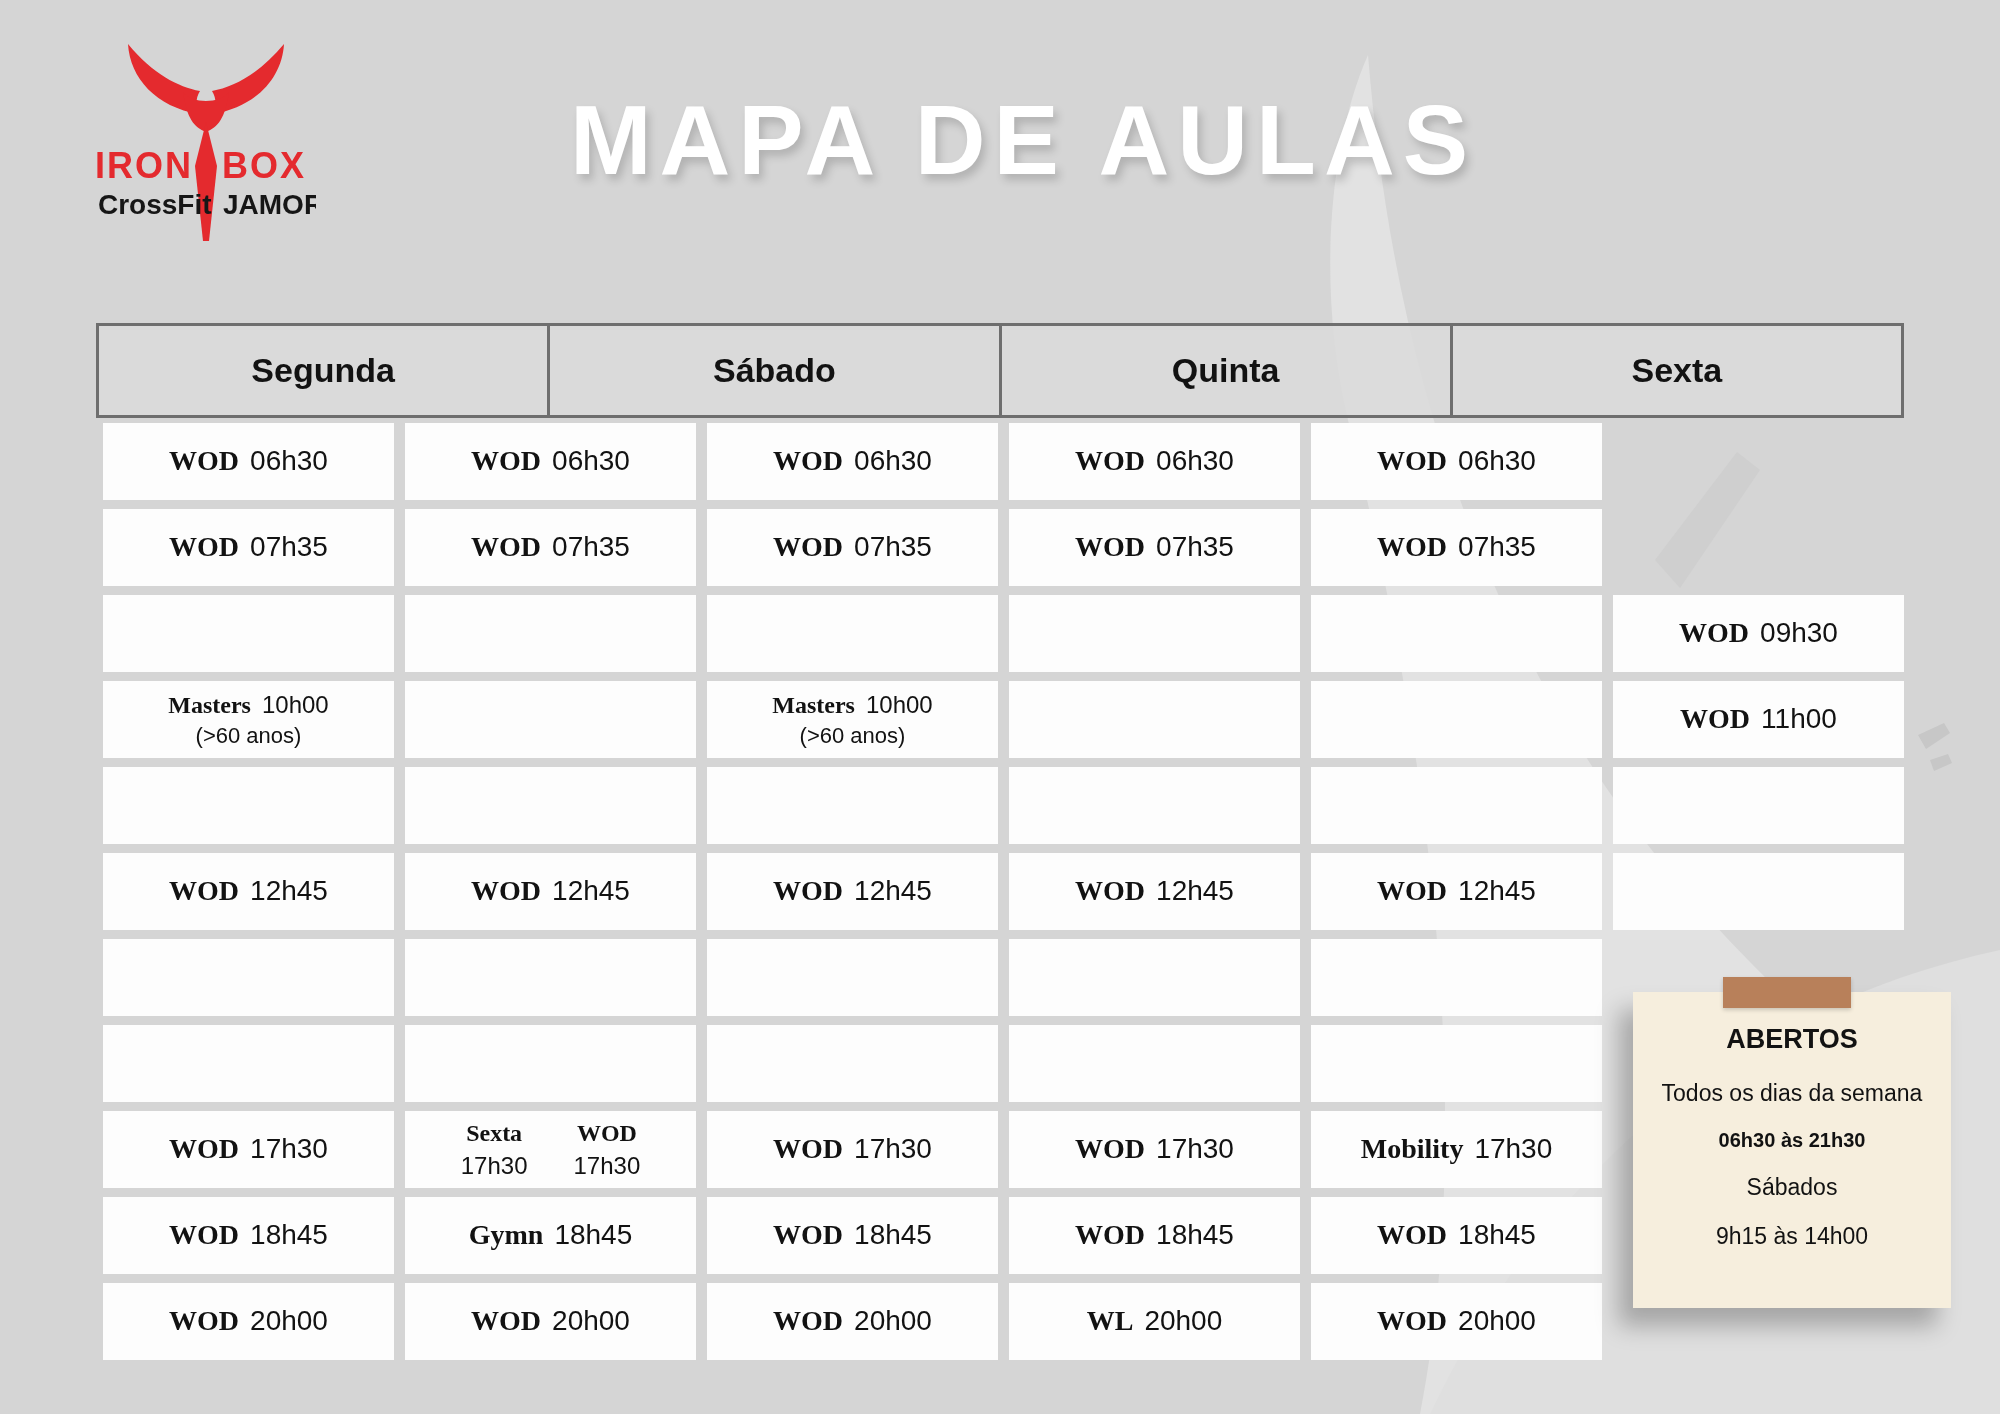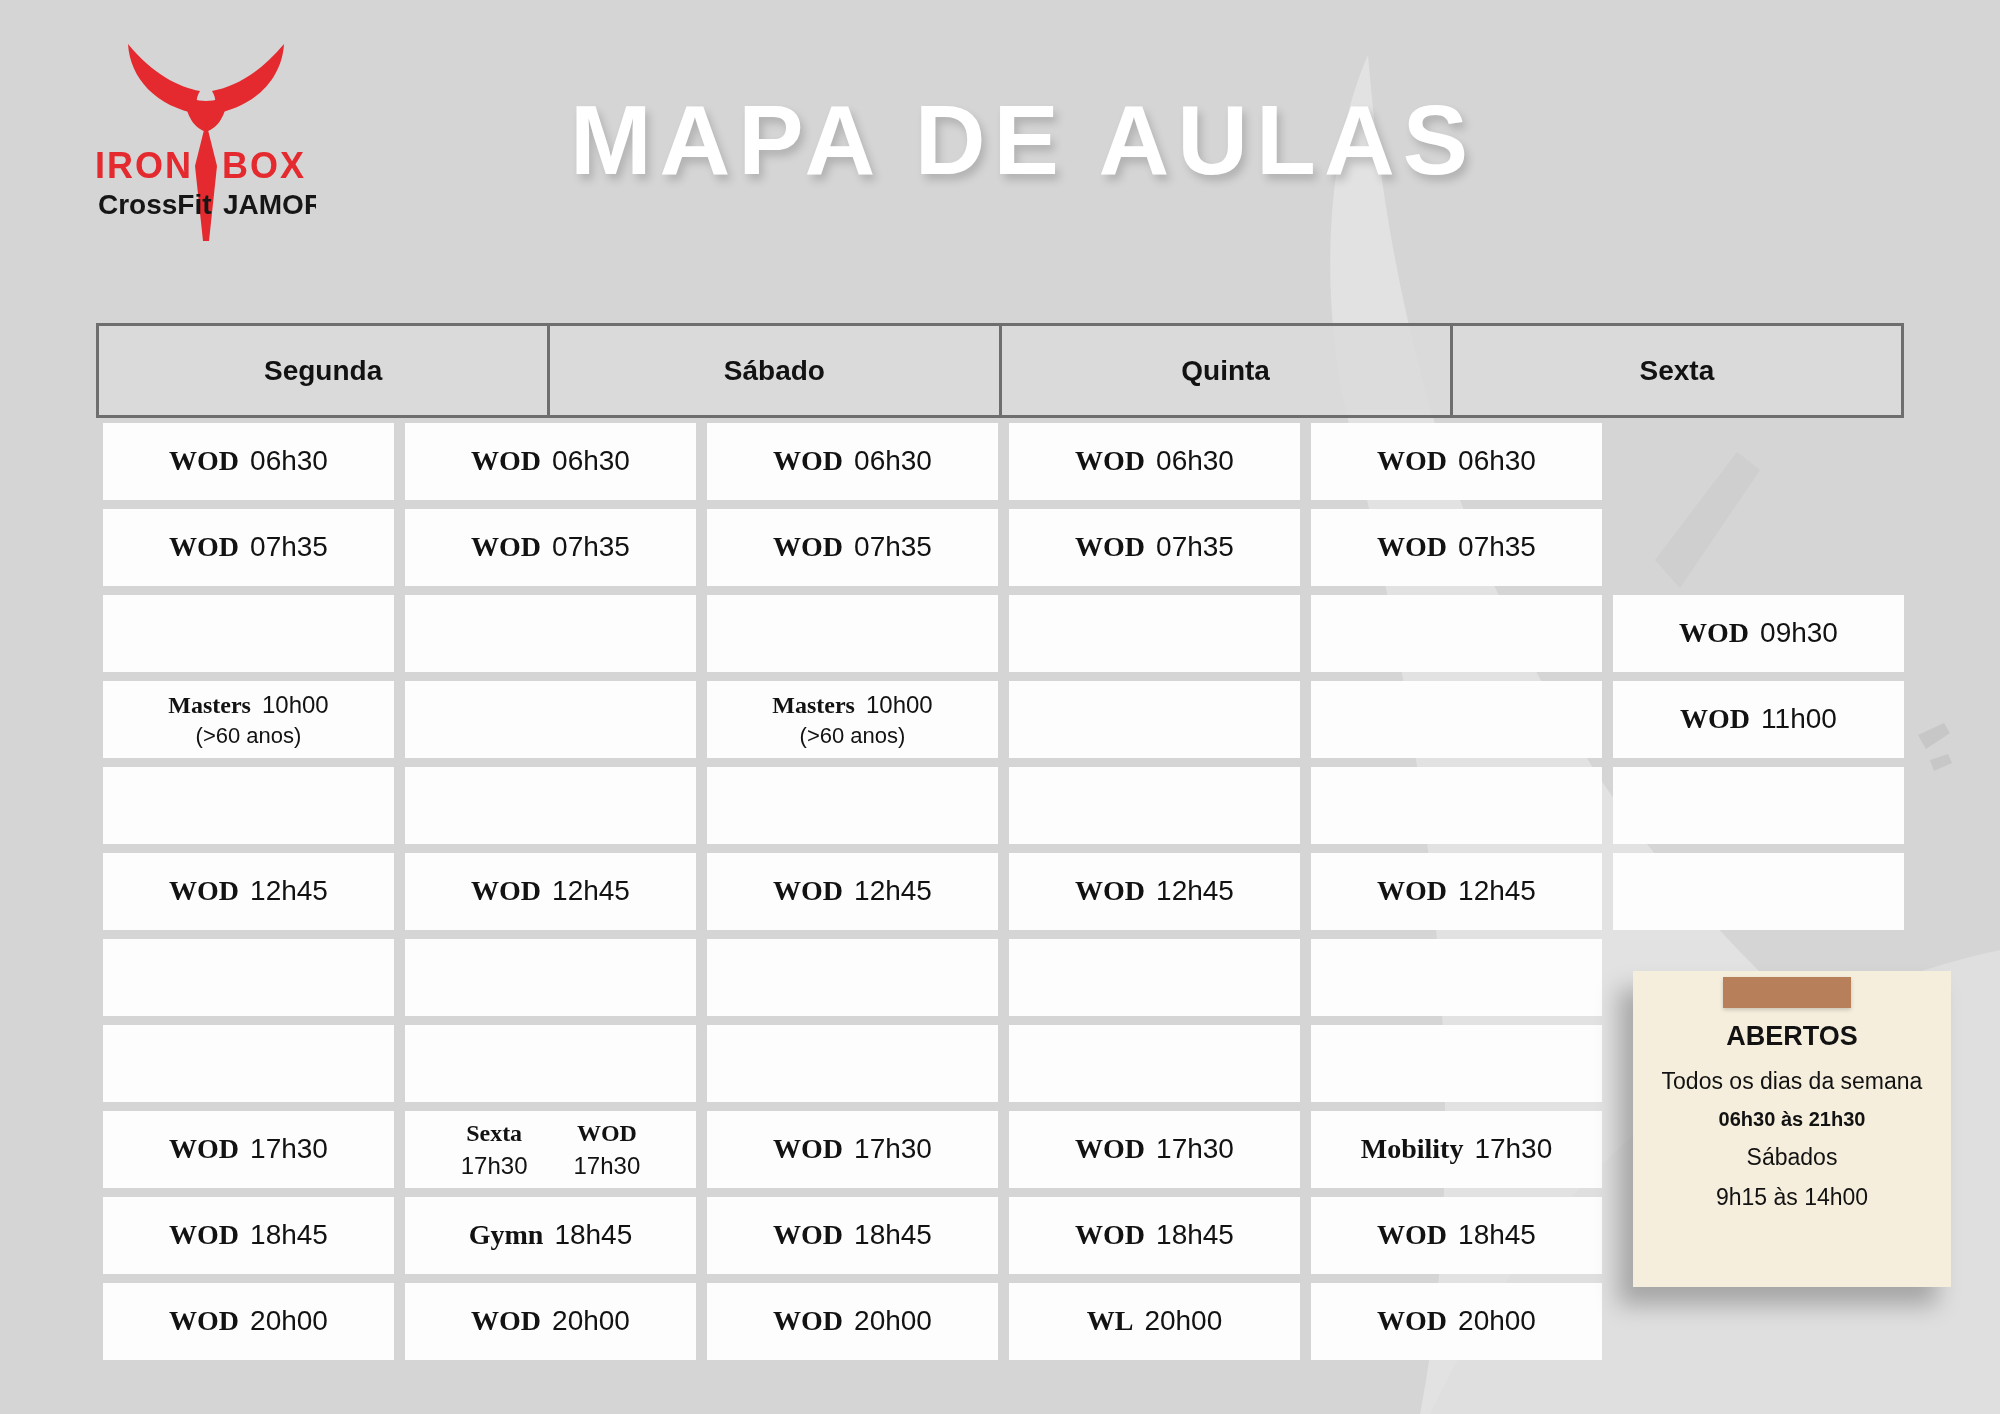--- a/index.html
+++ b/index.html
@@ -17,21 +17,21 @@
     position:absolute;left:0;right:0;top:84px;text-align:center;
     font-size:98px;font-weight:bold;letter-spacing:8px;color:#ffffff;
     text-shadow:4px 6px 9px rgba(0,0,0,0.17);
     margin-left:46px;
   }
   
   .sched-header{position:absolute;left:96px;top:323px;width:1808px;height:95px;display:flex;}
   .day{
     flex:1;margin-left:-3px;border:3px solid #6e6e6e;background:rgba(219,219,219,0.88);
     display:flex;align-items:center;justify-content:center;
-    font-weight:bold;font-size:28px;
+    font-weight:bold;font-size:34px;
   }
   .day:first-child{margin-left:0;}
   
   .sched-body{
     position:absolute;left:103px;top:423px;
     display:grid;grid-template-columns:repeat(6,291px);
     column-gap:11px;row-gap:9px;grid-auto-rows:77px;
   }
   .cell{
     background:#fdfdfd;display:flex;flex-direction:column;
@@ -39,24 +39,24 @@
   }
   .cell.ghost{background:transparent;}
   .cell .line{display:flex;gap:11px;align-items:baseline;white-space:nowrap;}
   .cell .b{font-weight:bold;font-family:Liberation Serif, serif;}
   .cell.has-sub .line{font-size:24px;}
   .cell .sub{font-size:22px;margin-top:4px;}
   .cell.split{flex-direction:row;gap:46px;}
   .cell.split .stack{display:flex;flex-direction:column;align-items:center;font-size:24px;line-height:1.3;}
   
   .note{
-    position:absolute;left:1633px;top:971px;width:318px;height:316px;
+    position:absolute;left:1633px;top:992px;width:318px;height:316px;
     background:#f6eedd;box-shadow:-14px 18px 22px rgba(0,0,0,0.26);
     display:flex;flex-direction:column;align-items:center;justify-content:center;
-    gap:13px;padding-bottom:26px;box-sizing:border-box;
+    gap:22px;padding-bottom:26px;box-sizing:border-box;
   }
   .tape{
     position:absolute;left:1723px;top:977px;width:128px;height:31px;
     background:#b8805a;box-shadow:0 2px 4px rgba(0,0,0,0.18);
   }
   .note-title{font-weight:bold;font-size:27px;margin-bottom:3px;}
   .note-line{font-size:23px;}
   .note-line.bold{font-weight:bold;font-size:20px;}
 </style>
 </head>

